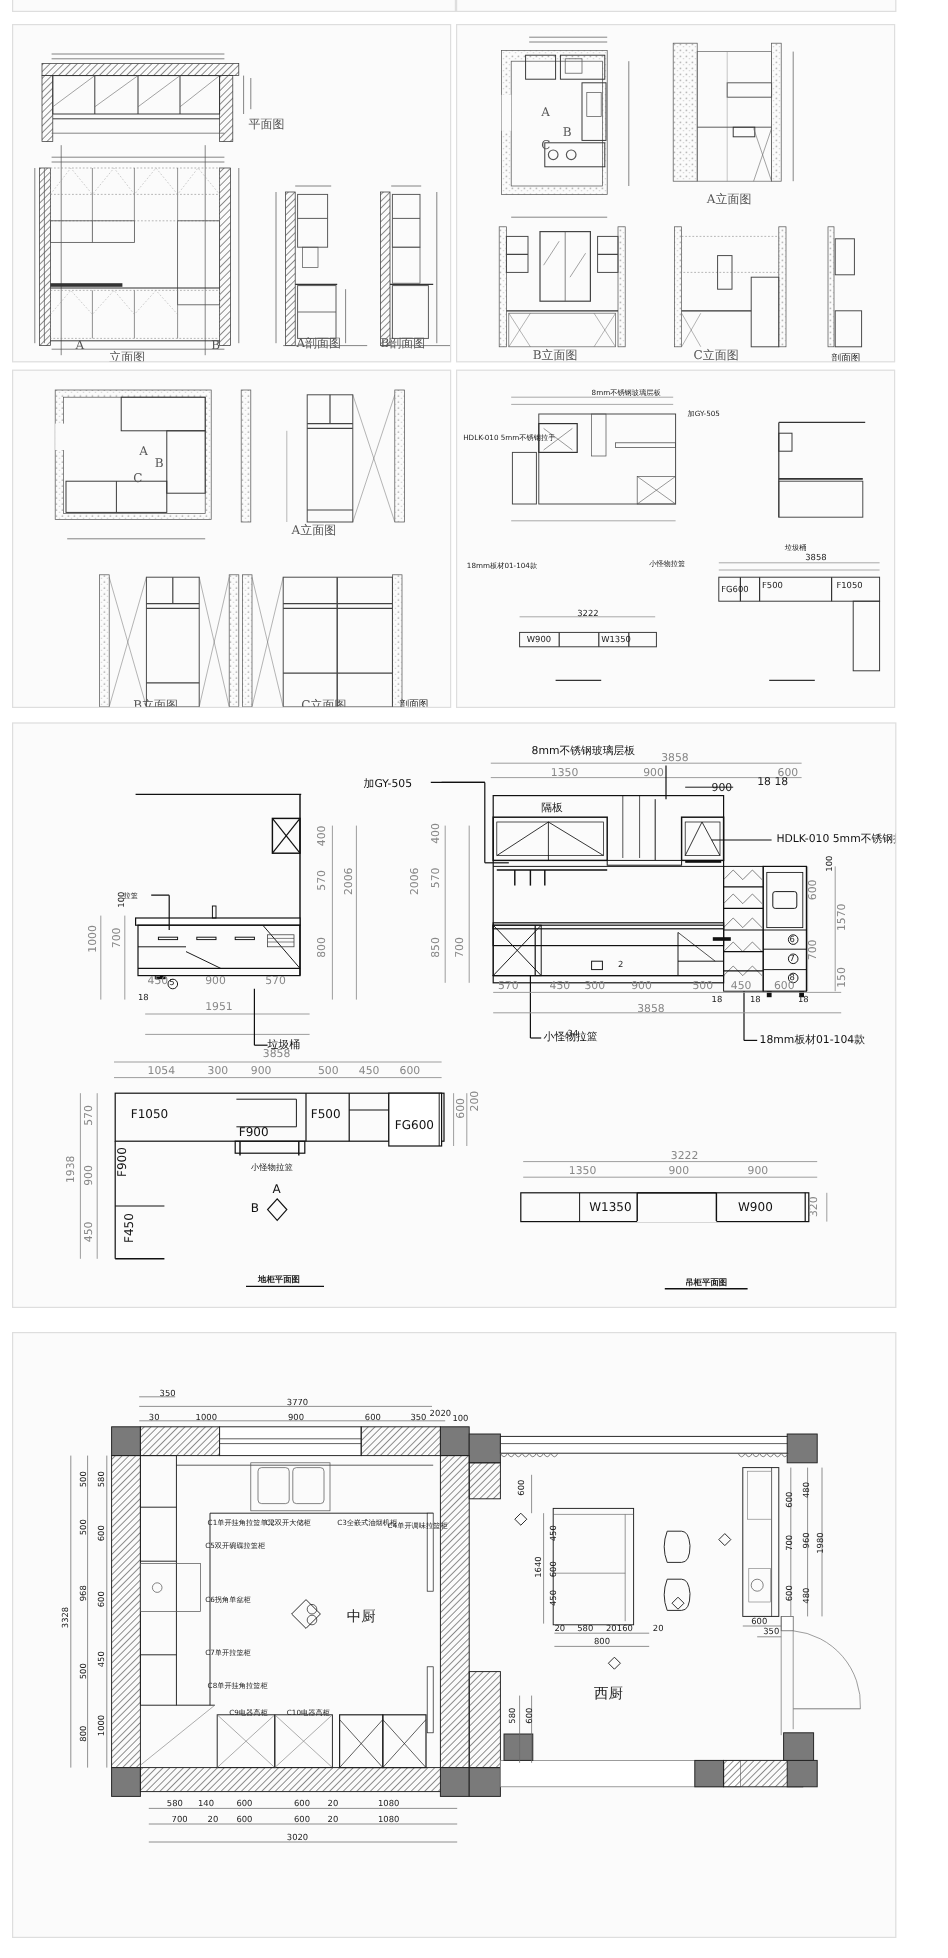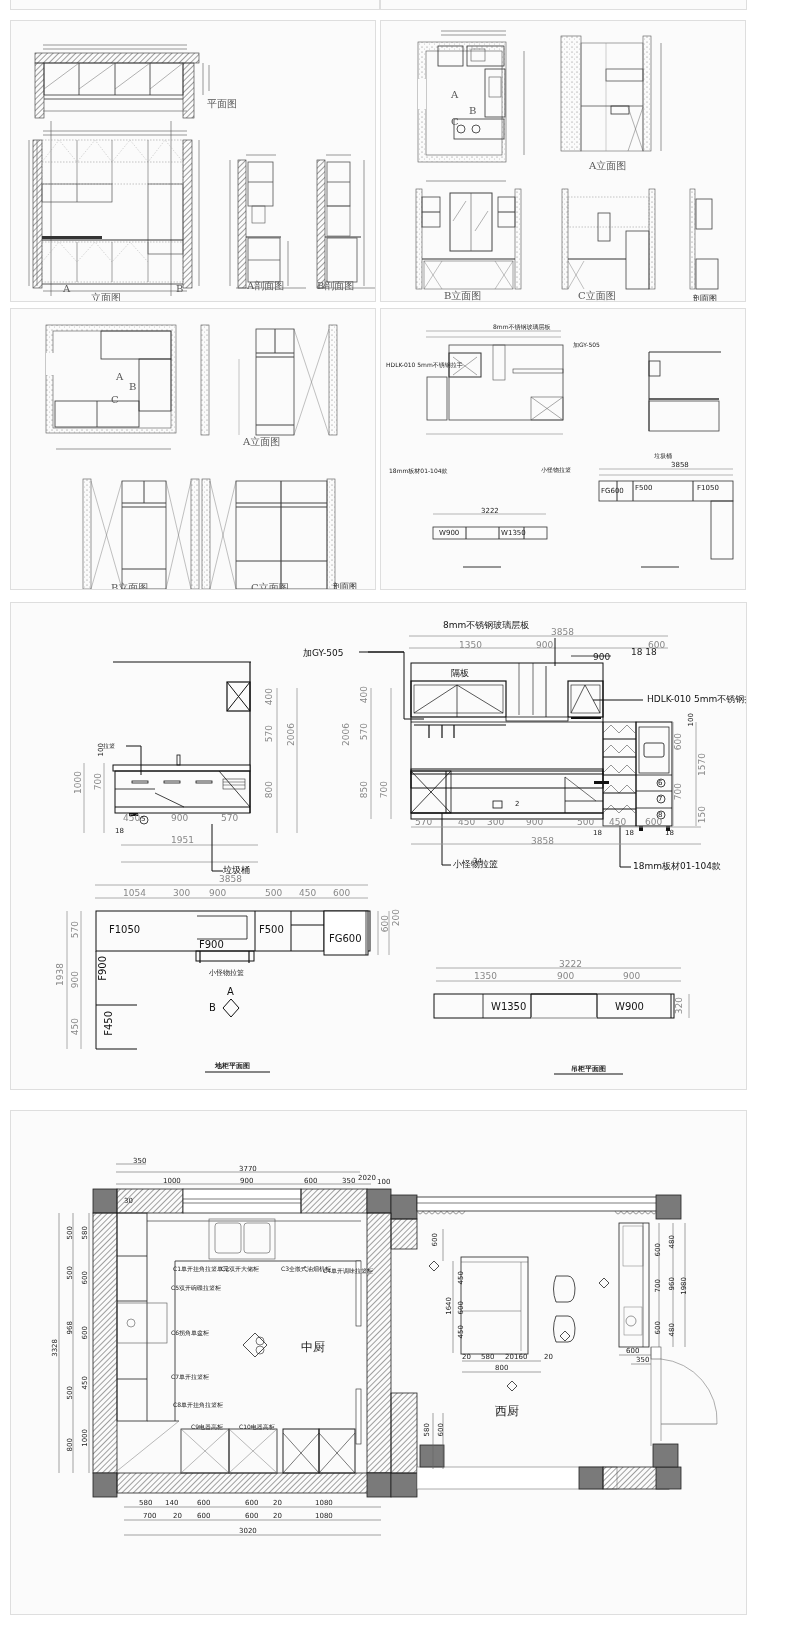--- a/index.html
+++ b/index.html
@@ -636,21 +636,21 @@
     <line x1="432" y1="118" x2="432" y2="150" stroke="#666" stroke-width="0.6"></line>
 
     <polygon points="423,150 428,155 423,160 418,155" fill="none" stroke="#222" stroke-width="0.8"></polygon>
     <polygon points="501,270 506,275 501,280 496,275" fill="none" stroke="#222" stroke-width="0.8"></polygon>
     <polygon points="554,220 559,225 554,230 549,225" fill="none" stroke="#222" stroke-width="0.8"></polygon>
     <polygon points="593,167 598,172 593,177 588,172" fill="none" stroke="#222" stroke-width="0.8"></polygon>
   </svg>
 
   <div class="dimd" style="left:122px;top:46px;">350</div>
   <div class="dimd" style="left:228px;top:54px;">3770</div>
-  <div class="dimd" style="left:113px;top:66px;margin-top:20px;">30</div>
+  <div class="dimd" style="left:113px;top:66px;">30</div>
   <div class="dimd" style="left:152px;top:66px;">1000</div>
   <div class="dimd" style="left:229px;top:66px;">900</div>
   <div class="dimd" style="left:293px;top:66px;">600</div>
   <div class="dimd" style="left:331px;top:66px;">350</div>
   <div class="dimd" style="left:347px;top:63px;">20</div>
   <div class="dimd" style="left:356px;top:63px;">20</div>
   <div class="dimd" style="left:366px;top:67px;">100</div>
 
   <div class="dimd vert" style="left:40px;top:228px;transform:rotate(180deg);">3328</div>
   <div class="dimd vert" style="left:55px;top:115px;transform:rotate(180deg);">500</div>
@@ -671,21 +671,21 @@
   <div class="dimd" style="left:262px;top:388px;">20</div>
   <div class="dimd" style="left:304px;top:388px;">1080</div>
   <div class="dimd" style="left:132px;top:401px;">700</div>
   <div class="dimd" style="left:162px;top:401px;">20</div>
   <div class="dimd" style="left:186px;top:401px;">600</div>
   <div class="dimd" style="left:234px;top:401px;">600</div>
   <div class="dimd" style="left:262px;top:401px;">20</div>
   <div class="dimd" style="left:304px;top:401px;">1080</div>
   <div class="dimd" style="left:228px;top:416px;">3020</div>
 
-  <div class="big" style="left:290px;top:228px;">中厨</div>
+  <div class="big" style="left:278px;top:228px;">中厨</div>
   <div class="big" style="left:484px;top:292px;">西厨</div>
 
   <div class="dimd vert" style="left:434px;top:186px;transform:rotate(180deg);">1640</div>
   <div class="dimd vert" style="left:446px;top:160px;transform:rotate(180deg);">450</div>
   <div class="dimd vert" style="left:446px;top:190px;transform:rotate(180deg);">600</div>
   <div class="dimd vert" style="left:446px;top:214px;transform:rotate(180deg);">450</div>
   <div class="dimd" style="left:451px;top:242px;">20</div>
   <div class="dimd" style="left:470px;top:242px;">580</div>
   <div class="dimd" style="left:494px;top:242px;">20</div>
   <div class="dimd" style="left:503px;top:242px;">160</div>

